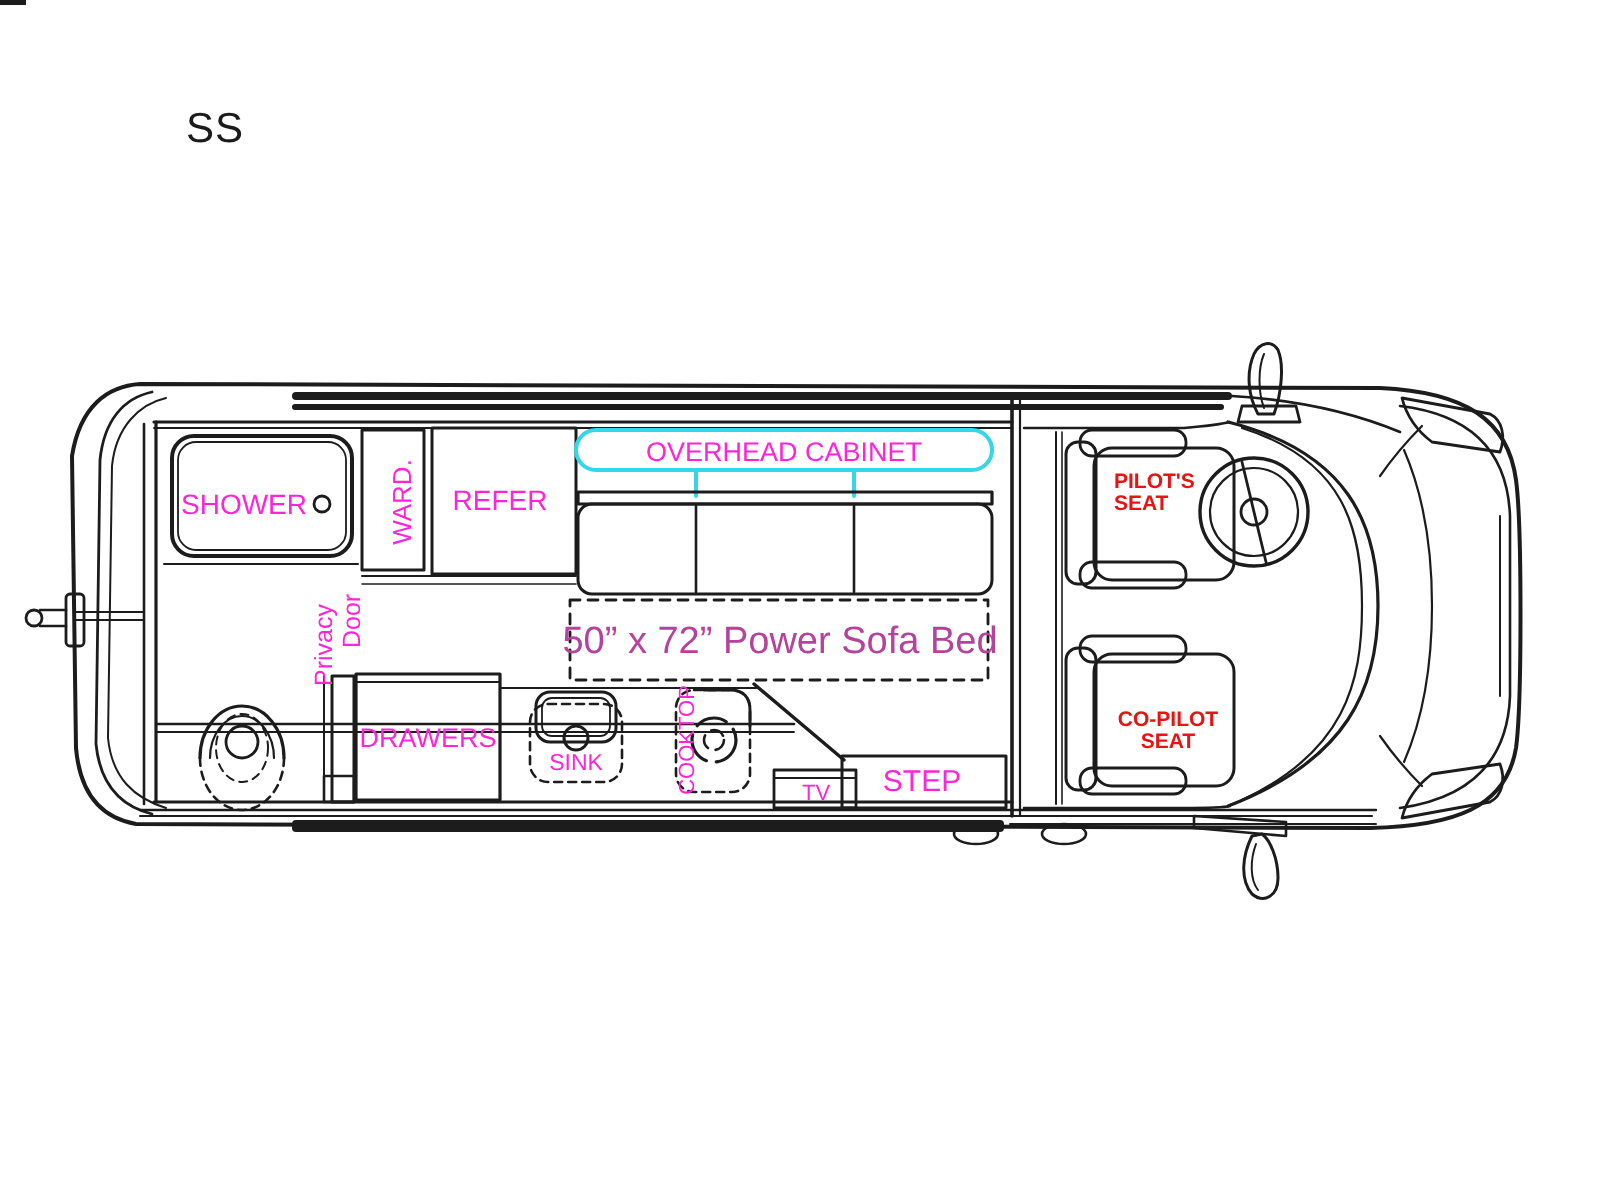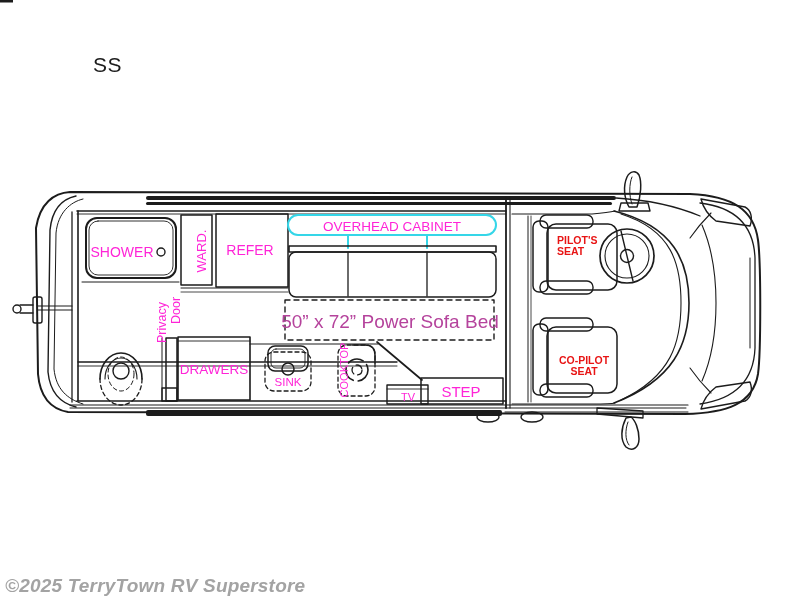--- a/index.html
+++ b/index.html
@@ -227,14 +227,13 @@
     </g>
 
     <g>
       <circle class="s" stroke-width="1.7" cx="627" cy="256" r="27"></circle>
       <circle class="s" stroke-width="1.1" cx="627" cy="256" r="22"></circle>
       <circle class="s" stroke-width="1.4" cx="627" cy="256" r="6.5"></circle>
       <line class="s" stroke-width="1.4" x1="621" y1="231" x2="633" y2="281"></line>
     </g>
   </svg>
 
-  <div class="watermark">©2025 TerryTown RV Superstore</div>
 </div>
 
 </body></html>

